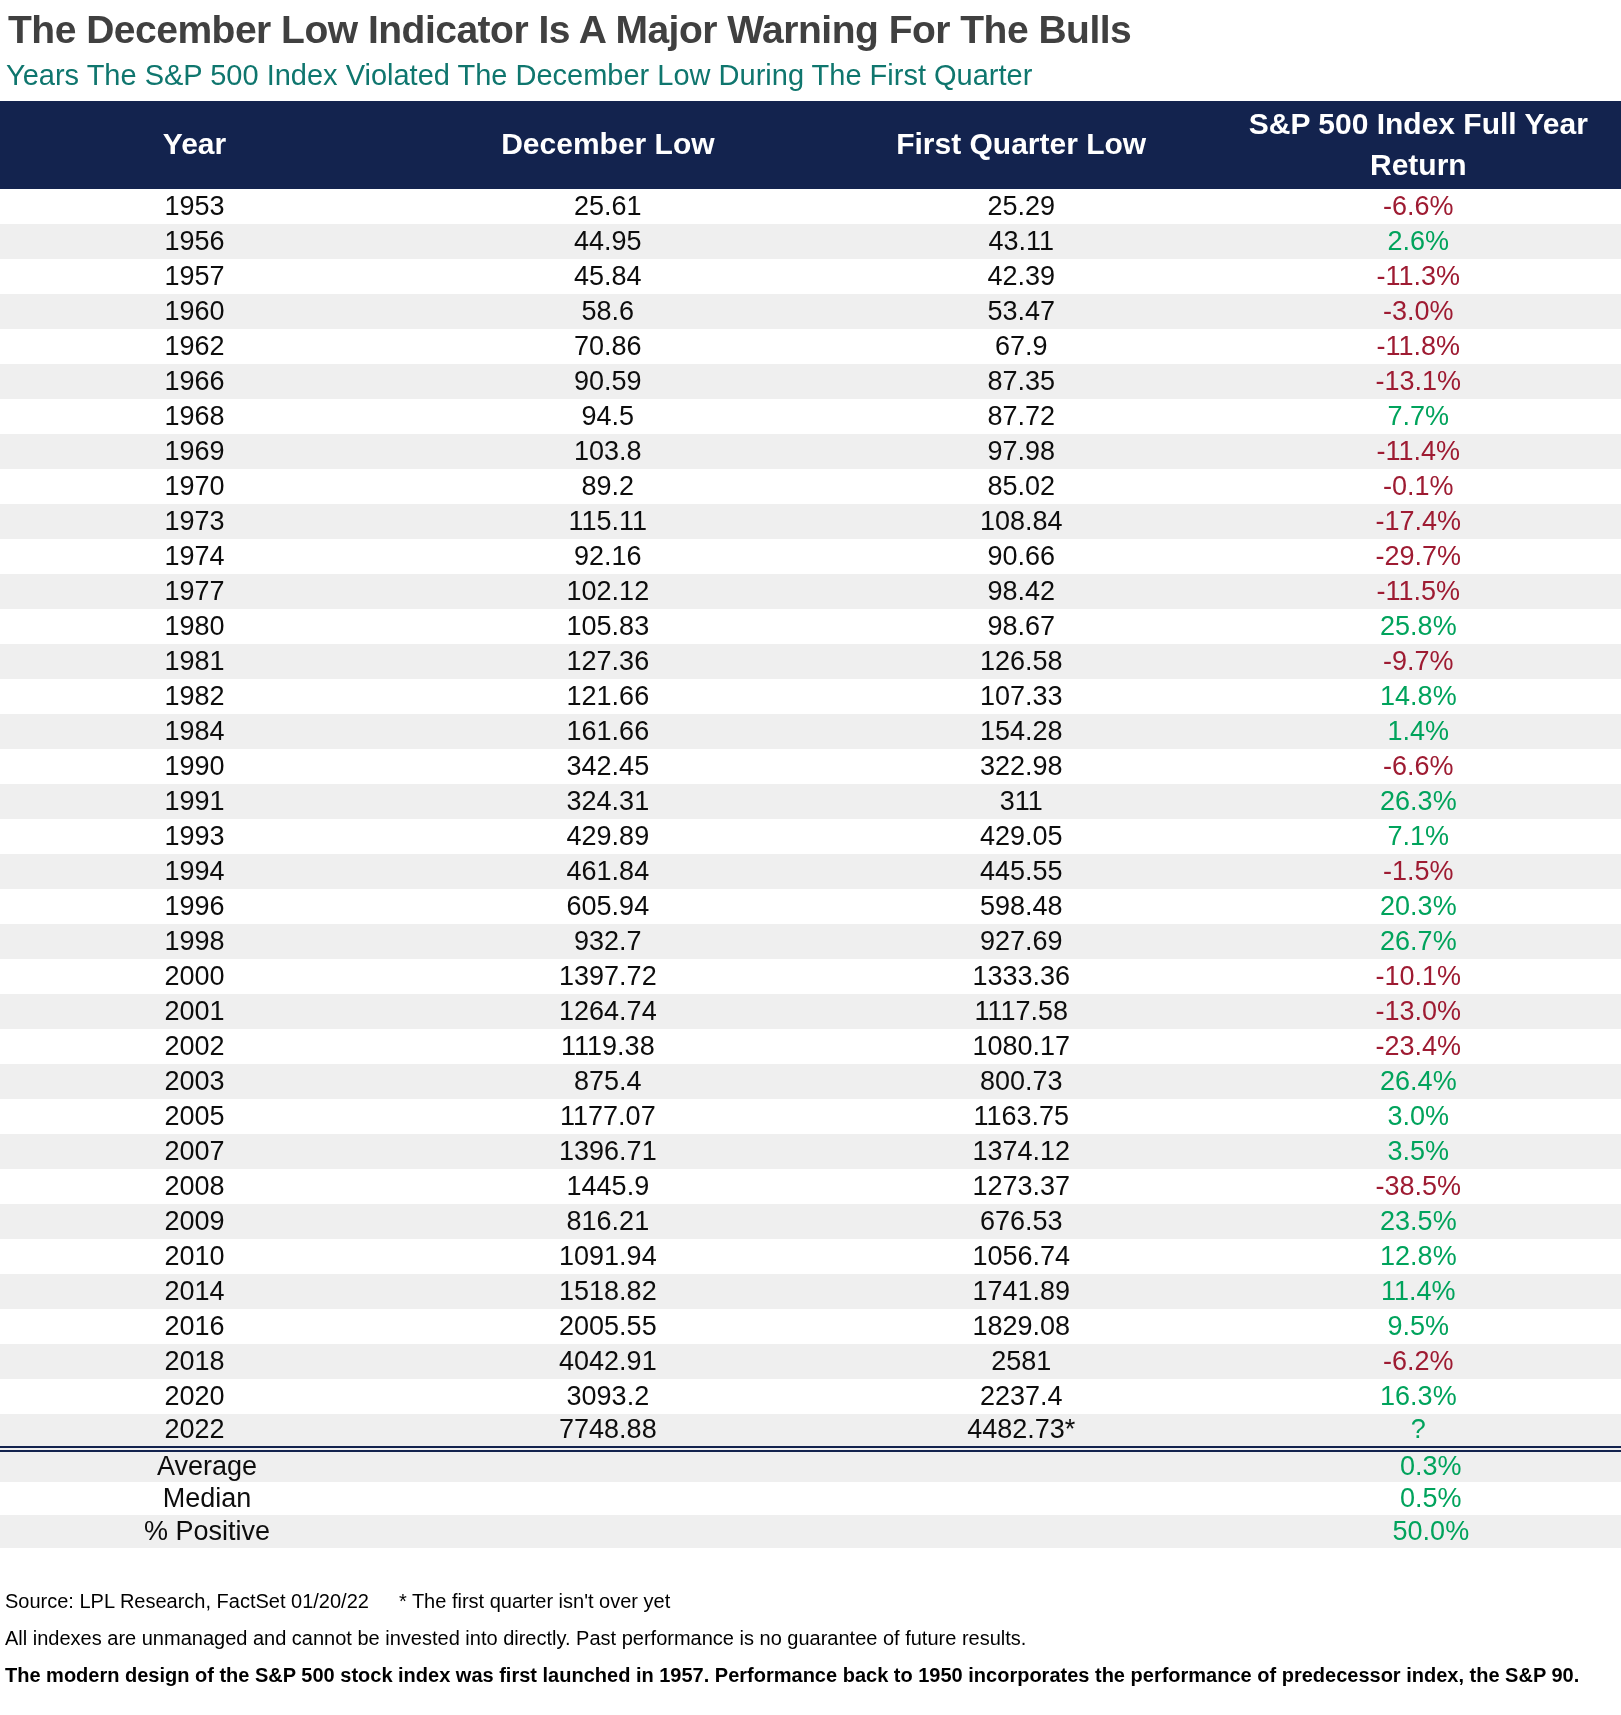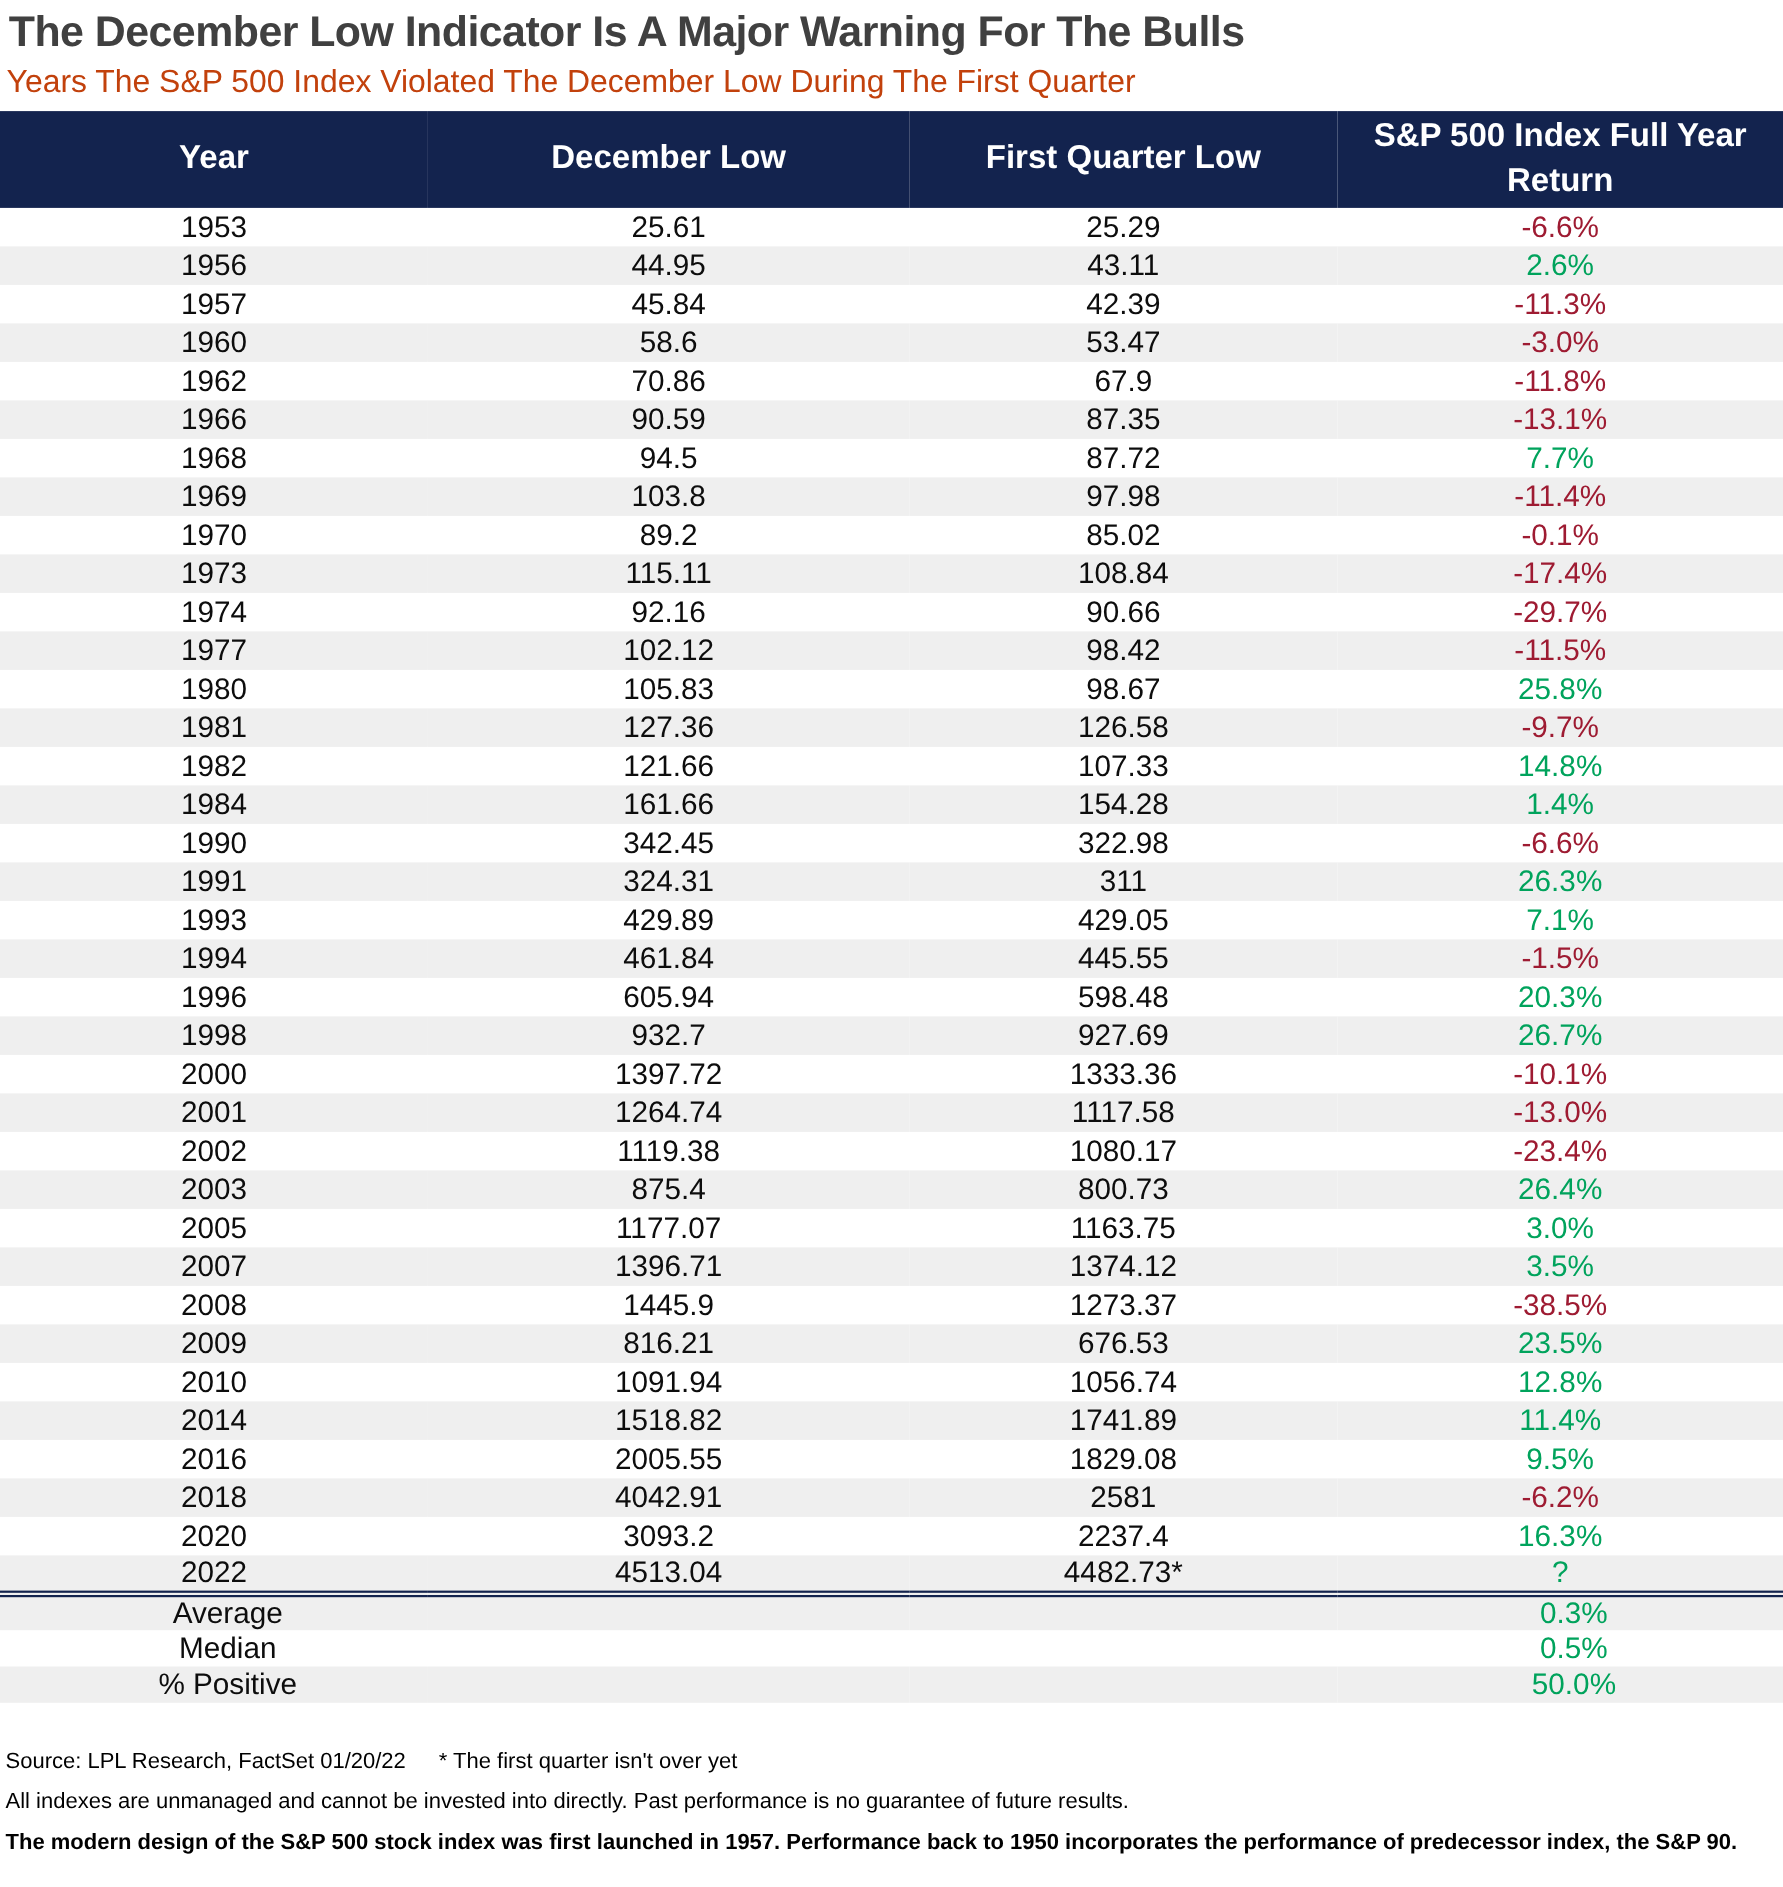--- a/index.html
+++ b/index.html
@@ -26,21 +26,21 @@
     font-size: 39px;
     font-weight: bold;
     color: #404040;
     margin: 8px 0 0 8px;
     letter-spacing: -0.5px;
     line-height: 1.15;
   }
   .subtitle {
     font-size: 29px;
     font-weight: normal;
-    color: #c2410c;
+    color: #0f766e;
     margin: 7px 0 9px 6px;
     line-height: 1.1;
   }
   table.dl-table {
     width: 1621px;
     border-collapse: collapse;
     table-layout: fixed;
   }
   table.dl-table col.c1 { width: 24%; }
   table.dl-table col.c2 { width: 27%; }
@@ -319,21 +319,21 @@
     <td class="negative">-6.2%</td>
   </tr>
         <tr>
     <td>2020</td>
     <td>3093.2</td>
     <td>2237.4</td>
     <td class="positive">16.3%</td>
   </tr>
         <tr>
     <td>2022</td>
-    <td>4513.04</td>
+    <td>7748.88</td>
     <td>4482.73*</td>
     <td class="positive">?</td>
   </tr>
       </tbody>
     <tbody class="summary" id="summary-rows">
         <tr>
     <td>Average</td>
     <td></td>
     <td></td>
     <td class="positive">0.3%</td>

